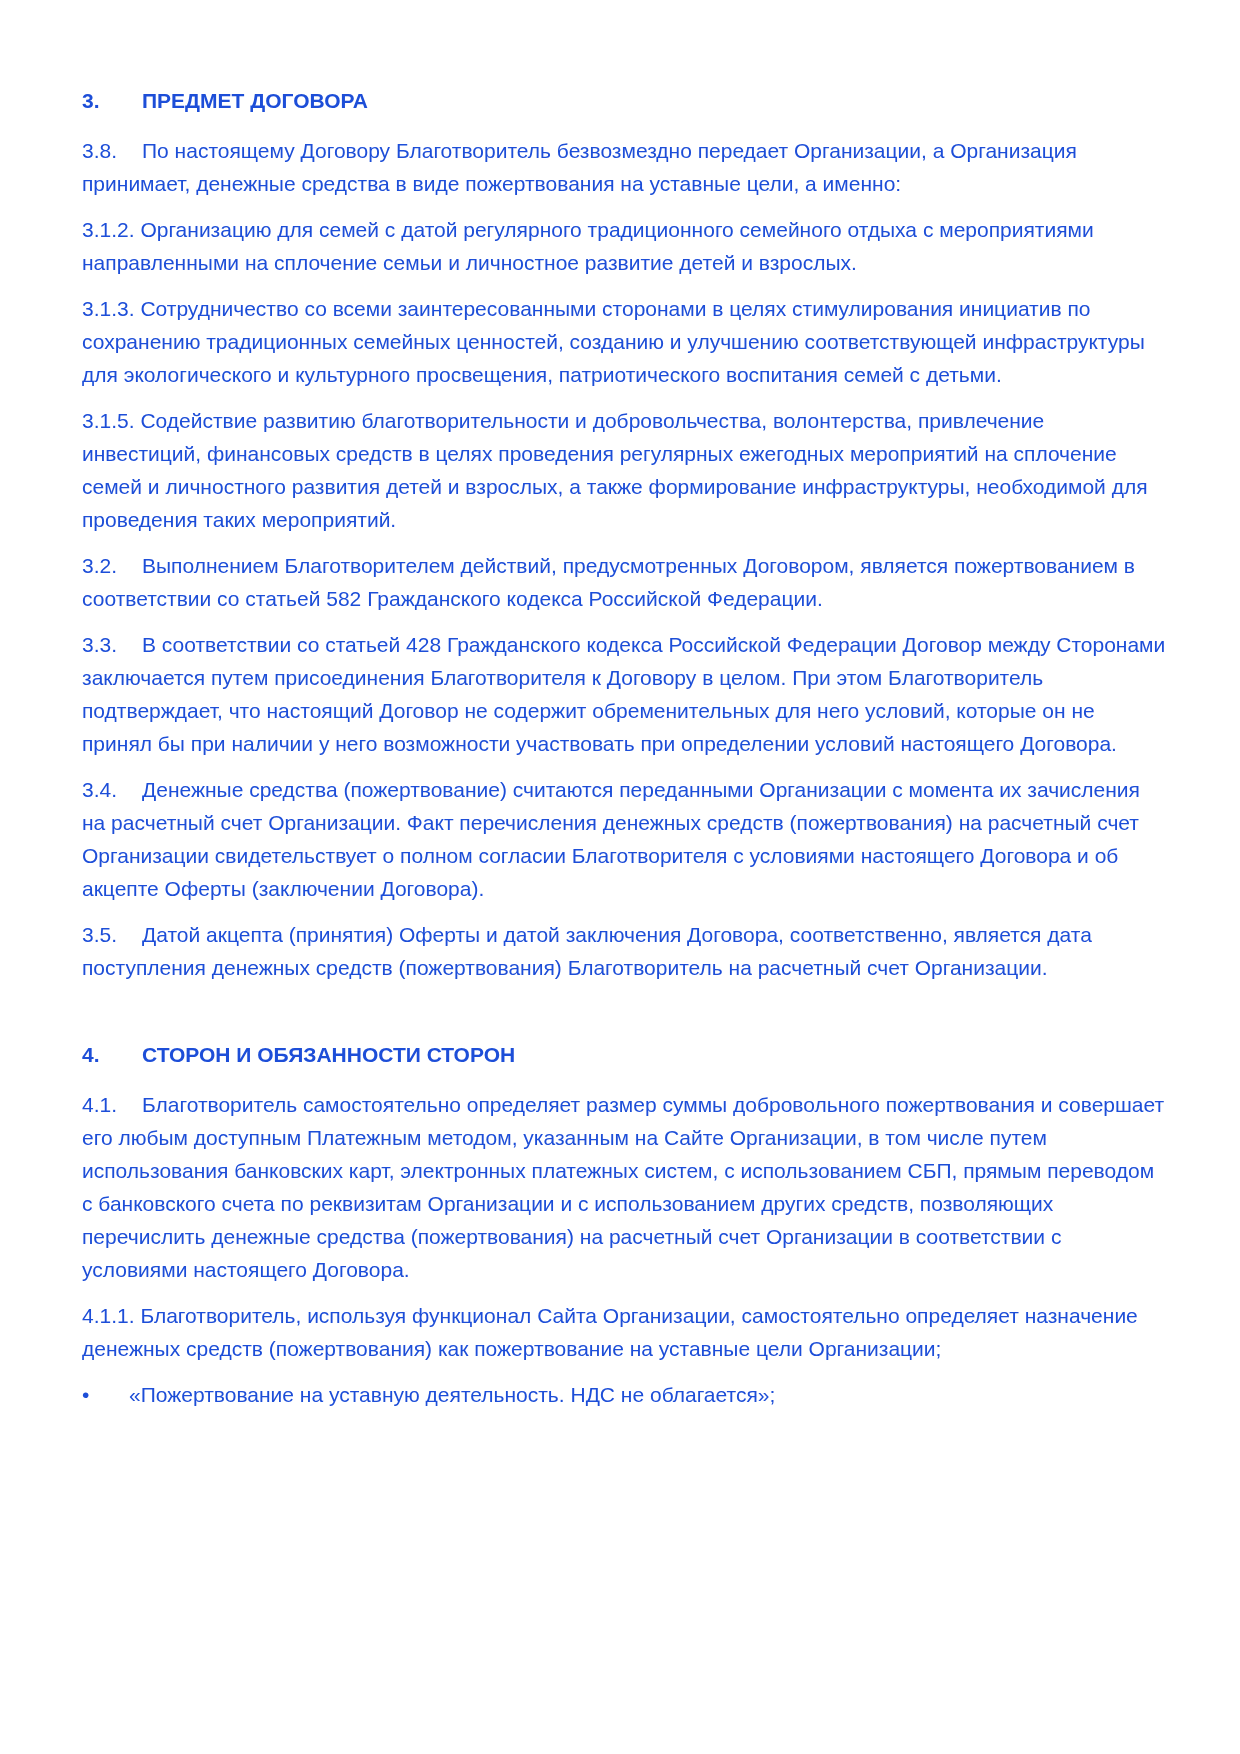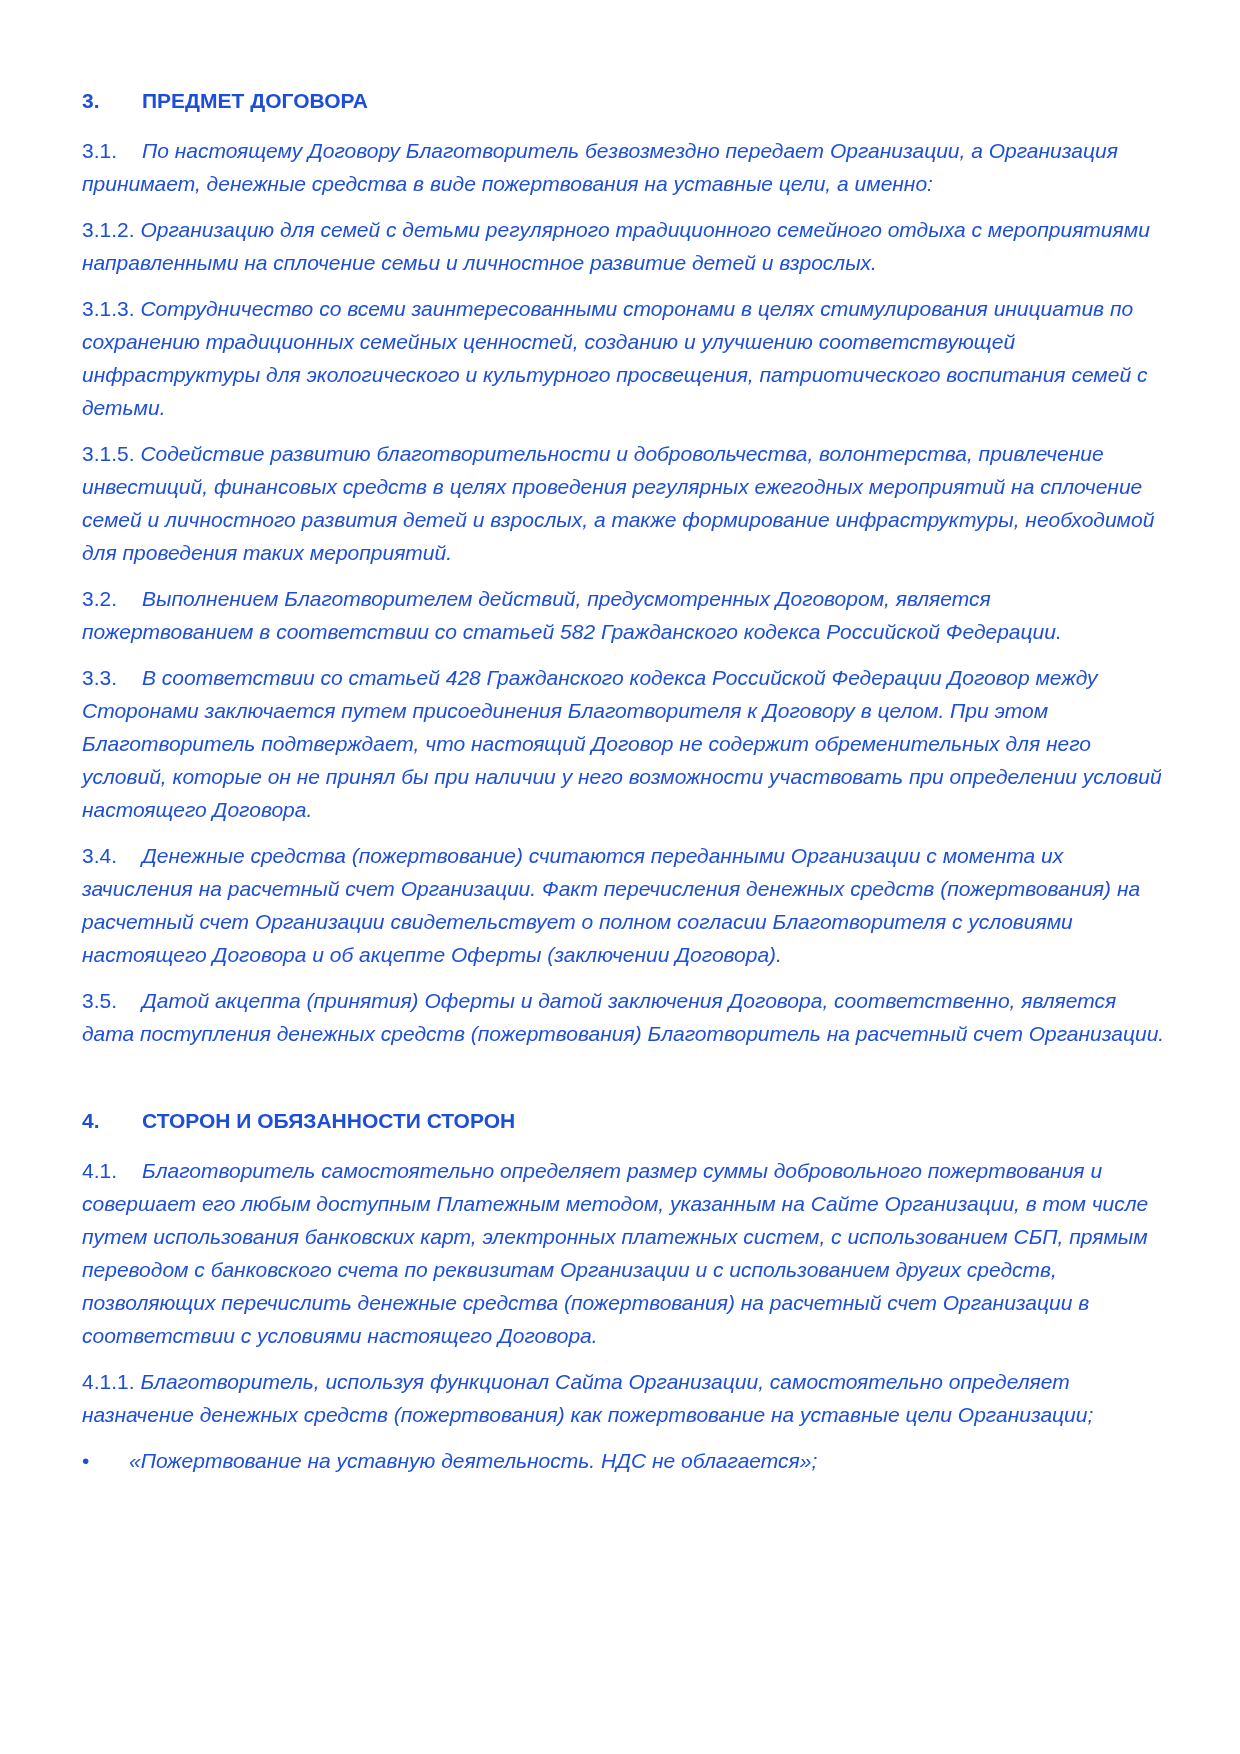--- a/index.html
+++ b/index.html
@@ -21,34 +21,34 @@
     font-size: 21px;
     line-height: 33px;
     font-weight: 700;
     margin: 0 0 17px 0;
   }
   .heading.spaced { margin-top: 54px; }
   .para { margin: 0 0 13px 0; text-align: left; }
   .num { font-style: normal; }
   .num.tab { display: inline-block; min-width: 60px; }
   .num.bullet { display: inline-block; min-width: 47px; }
-  .txt { white-space: pre-wrap; font-style: italic; }
+  .txt { white-space: pre-wrap; }
 </style>
 </head>
 <body>
 
 <div class="page">
 
   <section>
     <h2 class="heading"><span class="num tab">3.</span><span>ПРЕДМЕТ ДОГОВОРА</span></h2>
 
-    <p class="para"><span class="num tab">3.1.</span><span class="txt">По настоящему Договору Благотворитель безвозмездно передает Организации, а Организация принимает, денежные средства в виде пожертвования на уставные цели, а именно:</span></p>
+    <p class="para"><span class="num tab">3.8.</span><span class="txt">По настоящему Договору Благотворитель безвозмездно передает Организации, а Организация принимает, денежные средства в виде пожертвования на уставные цели, а именно:</span></p>
 
 
-    <p class="para"><span class="num">3.1.2.</span> <span class="txt">Организацию для семей с детьми регулярного традиционного семейного отдыха с мероприятиями направленными на сплочение семьи и личностное развитие детей и взрослых.</span></p>
+    <p class="para"><span class="num">3.1.2.</span> <span class="txt">Организацию для семей с датой регулярного традиционного семейного отдыха с мероприятиями направленными на сплочение семьи и личностное развитие детей и взрослых.</span></p>
 
     <p class="para"><span class="num">3.1.3.</span> <span class="txt">Сотрудничество со всеми заинтересованными сторонами в целях стимулирования инициатив по сохранению традиционных семейных ценностей, созданию и улучшению соответствующей инфраструктуры для экологического и культурного просвещения, патриотического воспитания семей с детьми.</span></p>
 
 
     <p class="para"><span class="num">3.1.5.</span> <span class="txt">Содействие развитию благотворительности и добровольчества, волонтерства, привлечение инвестиций, финансовых средств в целях проведения регулярных ежегодных мероприятий на сплочение семей и личностного развития детей и взрослых, а также формирование инфраструктуры, необходимой для проведения таких мероприятий.</span></p>
 
     <p class="para"><span class="num tab">3.2.</span><span class="txt">Выполнением Благотворителем действий, предусмотренных Договором, является пожертвованием в соответствии со статьей 582 Гражданского кодекса Российской Федерации.</span></p>
 
     <p class="para"><span class="num tab">3.3.</span><span class="txt">В соответствии со статьей 428 Гражданского кодекса Российской Федерации Договор между Сторонами заключается путем присоединения Благотворителя к Договору в целом. При этом Благотворитель подтверждает, что настоящий Договор не содержит обременительных для него условий, которые он не принял бы при наличии у него возможности участвовать при определении условий настоящего Договора.</span></p>
 

